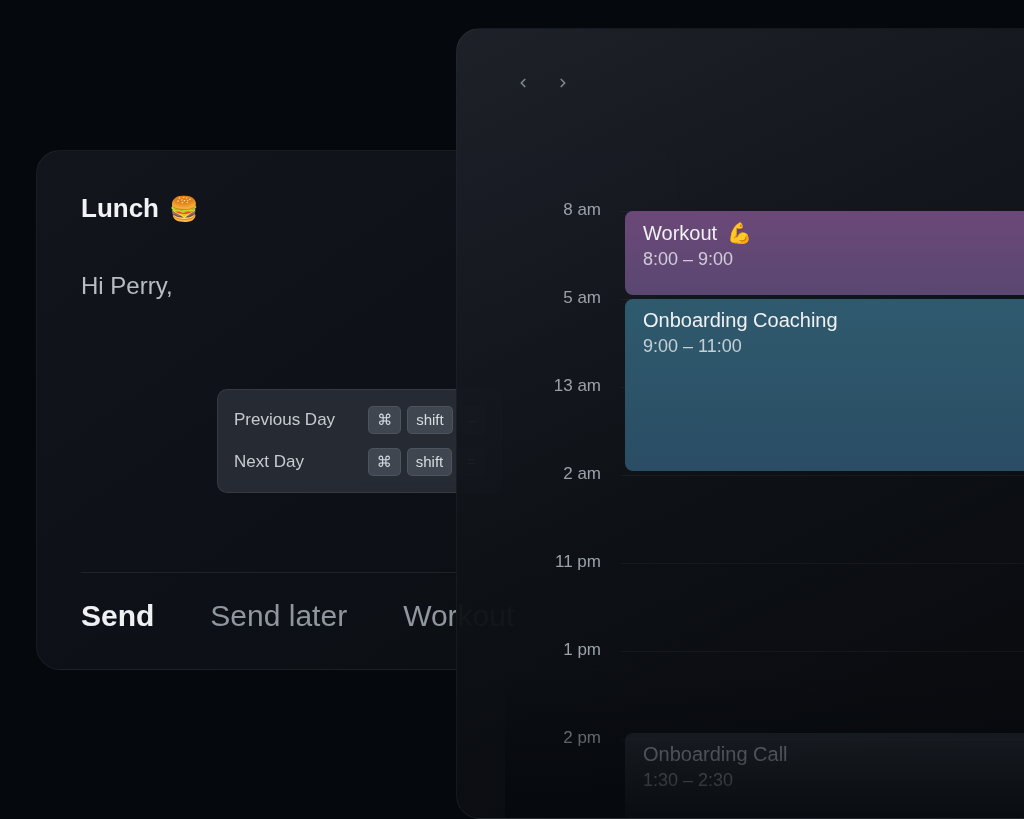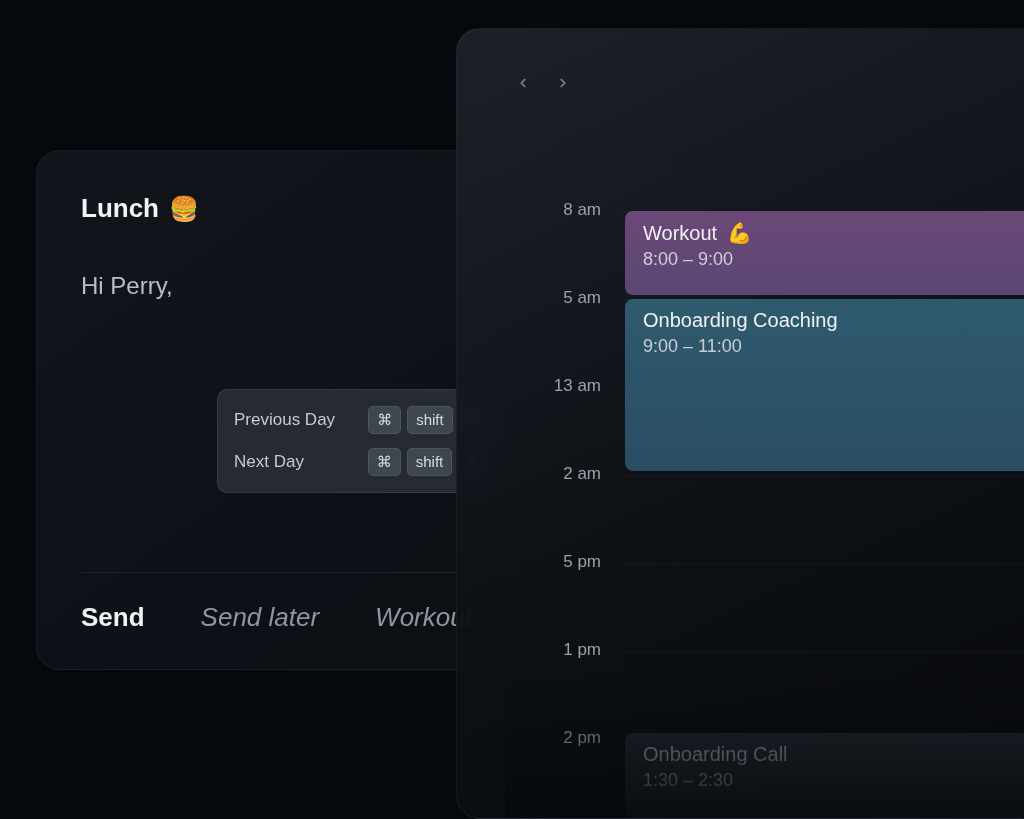--- a/index.html
+++ b/index.html
@@ -90,24 +90,24 @@
     bottom: 96px;
     height: 1px;
     background: rgba(255,255,255,0.08);
   }
   .compose-actions {
     position: absolute;
     left: 44px; right: 44px;
     bottom: 36px;
     display: flex;
     gap: 56px;
-    font-size: 26px;
+    font-size: 30px;
   }
   .compose-action-primary { color: #eef0f2; font-weight: 600; cursor: pointer; }
-  .compose-action { color: #8f969f; font-weight: 500; cursor: pointer; font-style: italic; }
+  .compose-action { color: #8f969f; font-weight: 500; cursor: pointer; }
 
   
   .calendar {
     position: absolute;
     left: 456px;
     top: 28px;
     width: 590px;
     height: 791px;
     background: linear-gradient(155deg, rgba(30,34,42,0.96) 0%, rgba(14,17,22,0.96) 55%, rgba(8,10,13,0.96) 100%);
     border: 1px solid rgba(255,255,255,0.06);
@@ -262,21 +262,21 @@
       </div>
     <div class="hour-row" style="top:254px">
         <span class="hour-label">13 am</span>
         <span class="hour-line"></span>
       </div>
     <div class="hour-row" style="top:342px">
         <span class="hour-label">2 am</span>
         <span class="hour-line"></span>
       </div>
     <div class="hour-row" style="top:430px">
-        <span class="hour-label">5 pm</span>
+        <span class="hour-label">11 pm</span>
         <span class="hour-line"></span>
       </div>
     <div class="hour-row" style="top:518px">
         <span class="hour-label">1 pm</span>
         <span class="hour-line"></span>
       </div>
     <div class="hour-row" style="top:606px">
         <span class="hour-label">2 pm</span>
         <span class="hour-line"></span>
       </div>

